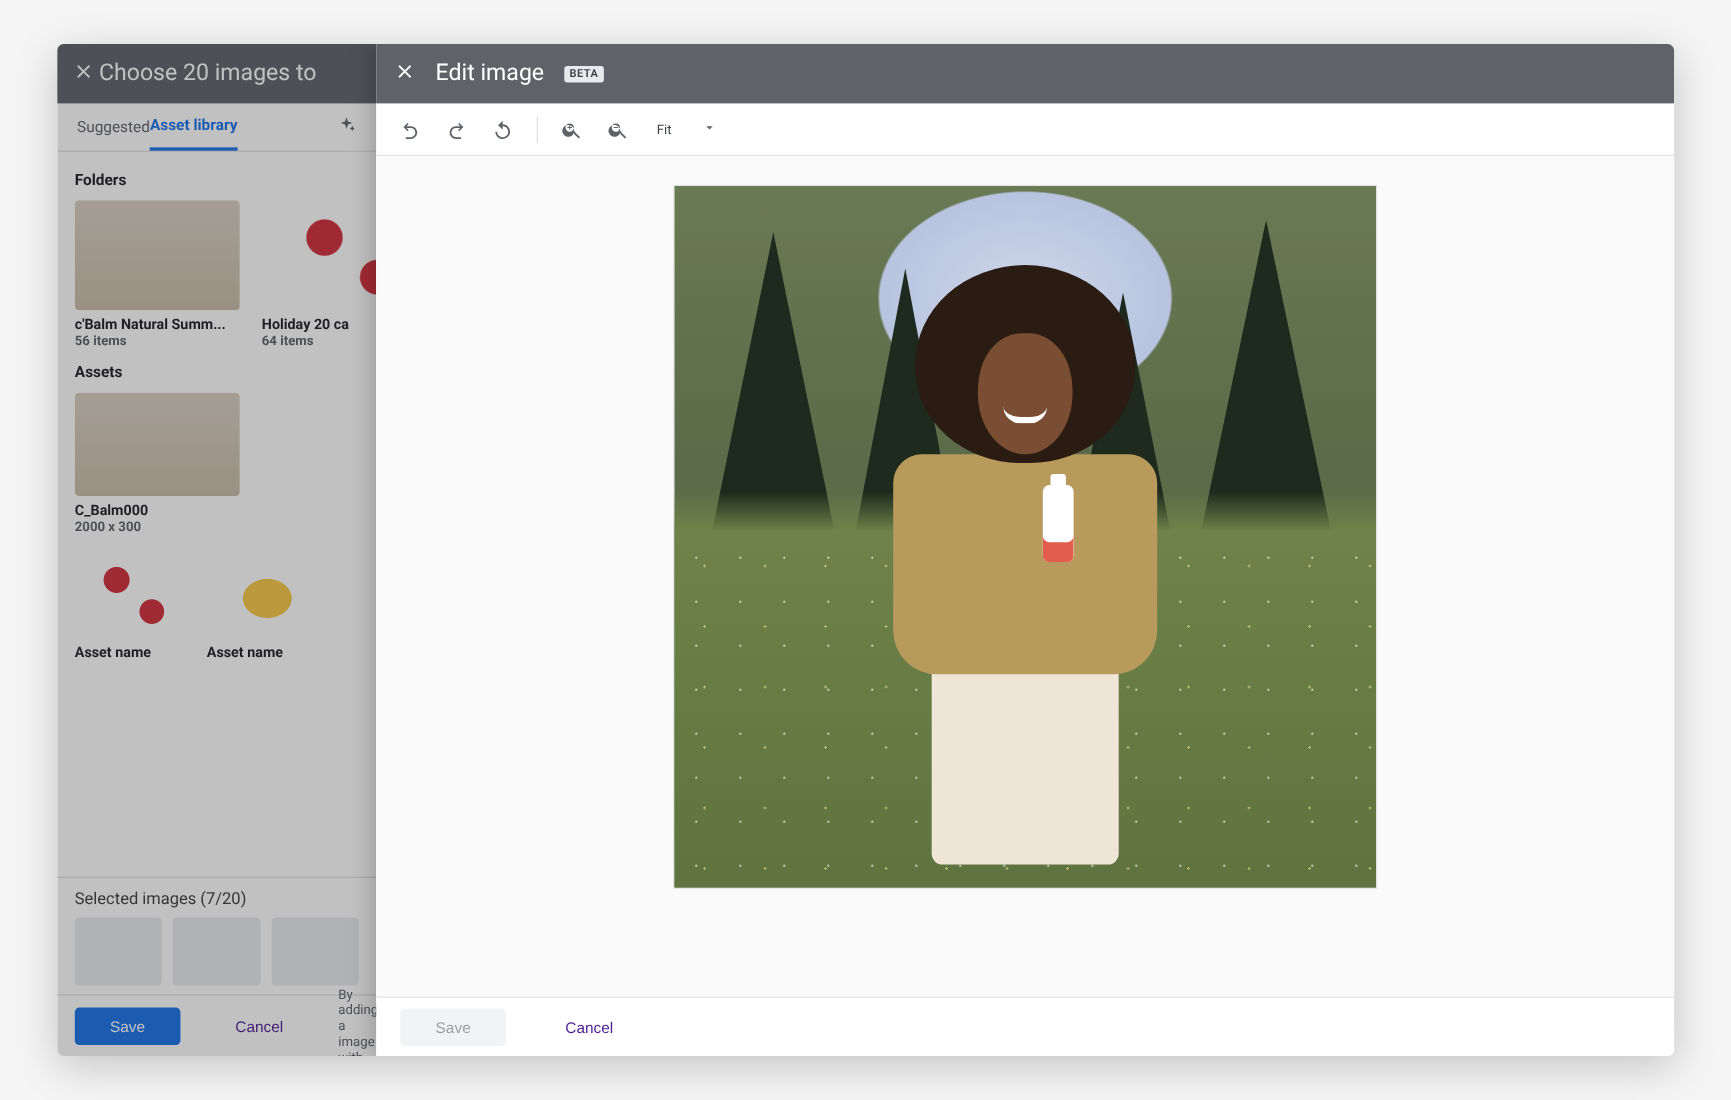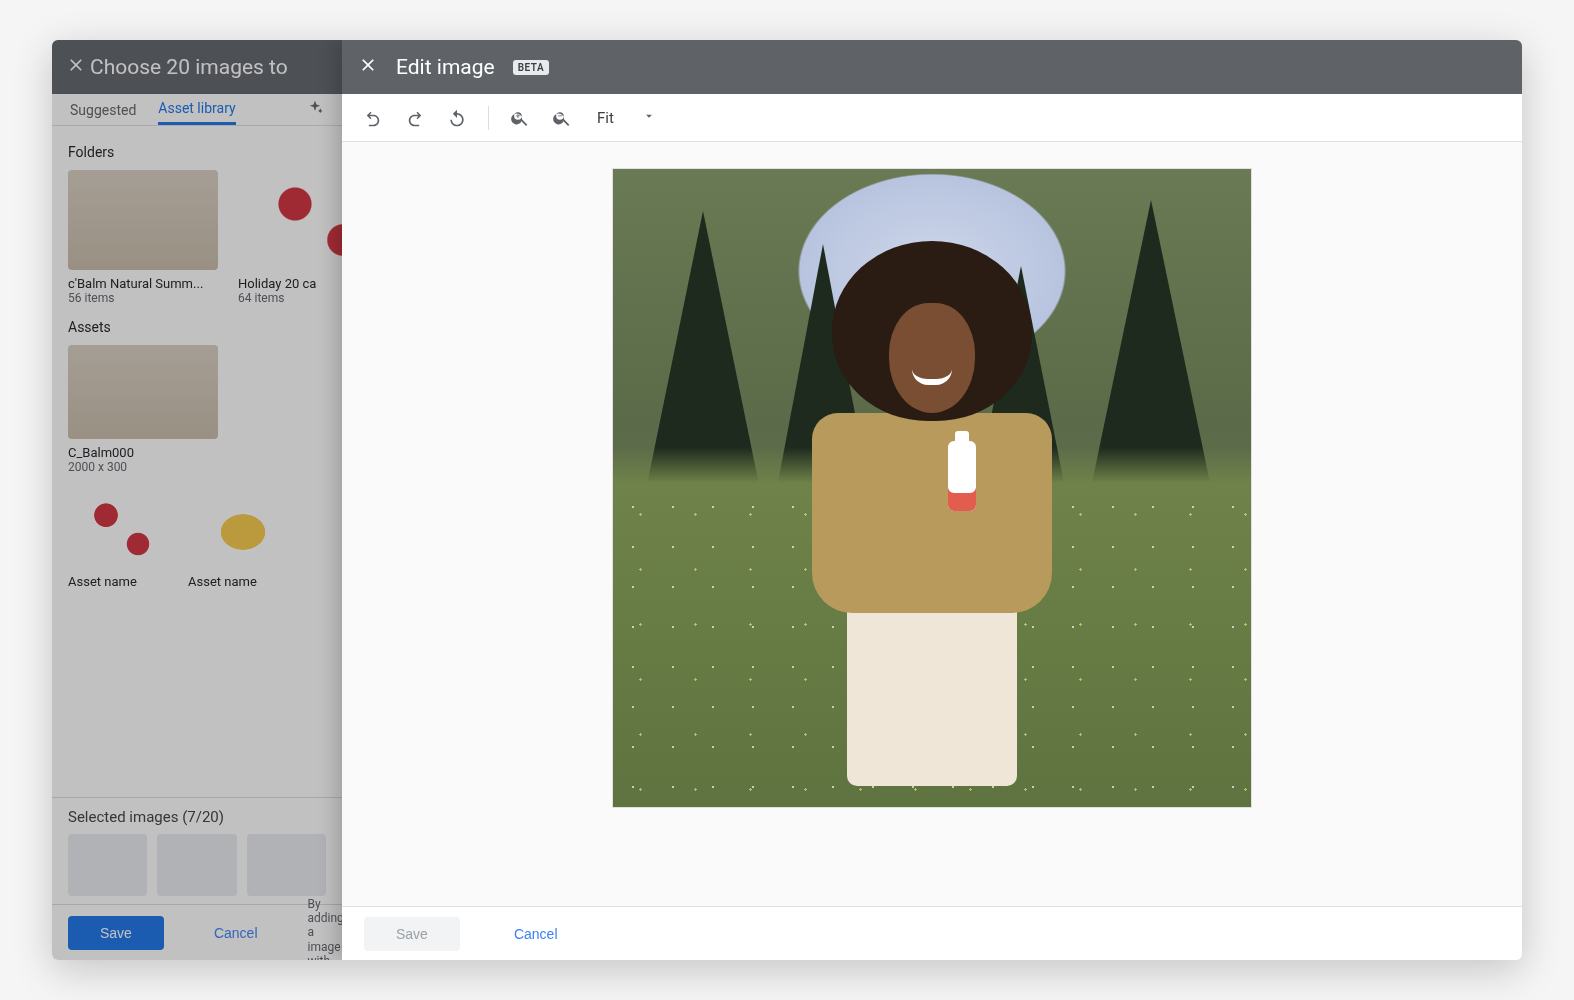--- a/index.html
+++ b/index.html
@@ -46,37 +46,37 @@
     gap: 4px;
     padding: 0 14px;
     flex: none;
   }
   .picker-header .close { font-size: 18px; }
   .picker-header .title { font-size: 21px; white-space: nowrap; overflow: hidden; }
 
   .tabs {
     display: flex;
     align-items: center;
-    gap: 22px;
     padding: 0 18px;
-    height: 32px;
+    height: 44px;
     border-bottom: 1px solid #e0e0e0;
     flex: none;
     justify-content: center;
   }
   .tab { font-size: 14px; color: #5f6368; cursor: pointer; height: 100%; display:flex; align-items:center; }
-  .tab.active { color: #1a73e8; border-bottom: 3px solid #1a73e8; font-weight: 400; }
+  .tab.active { color: #1a73e8; border-bottom: 3px solid #1a73e8; font-weight: 700; }
   .tab-sparkle { margin-left: auto; color: #5f6368; }
 
   .picker-body {
     flex: 1;
     overflow: hidden;
     padding: 12px 16px 0 16px;
     font-size: 13px;
     color: #3c4043;
+    font-weight: bold;
   }
   .section-label { font-size: 14px; color: #202124; margin: 6px 0 10px; }
 
   .row { display: flex; gap: 20px; }
   .tile { width: 150px; }
   .thumb {
     width: 150px; height: 100px;
     background: #e8eaed;
     border-radius: 4px;
     display:flex; align-items:center; justify-content:center;
@@ -104,21 +104,21 @@
     border-top: 1px solid #dadce0;
     display: flex;
     align-items: center;
     gap: 18px;
     padding: 0 16px;
     font-size: 12px;
     color: #5f6368;
   }
   .btn { height: 34px; padding: 0 32px; border-radius: 4px; border: none; font-size: 14px; cursor: pointer; }
   .btn.primary { background: #1a73e8; color: #fff; }
-  .btn.text { background: transparent; color: #3b82f6; }
+  .btn.text { background: transparent; color: #4c1d95; }
 
   
   .picker-scrim {
     position: absolute; inset: 0;
     background: rgba(32,33,36,0.28);
     pointer-events: none;
     z-index: 2;
   }
 
   
@@ -155,21 +155,21 @@
     display: flex;
     align-items: center;
     gap: 20px;
     padding: 0 20px;
     color: #5f6368;
     flex: none;
   }
   .tool { width: 22px; height: 22px; display:flex; align-items:center; justify-content:center; cursor:pointer; }
   .tool svg { width: 20px; height: 20px; fill: #5f6368; }
   .divider { width:1px; height: 24px; background:#dadce0; }
-  .zoom-select { display:flex; align-items:center; gap: 28px; font-size: 15px; color:#3c4043; cursor:pointer; padding: 0 4px;}
+  .zoom-select { display:flex; align-items:center; gap: 28px; font-size: 12px; color:#3c4043; cursor:pointer; padding: 0 4px;}
   .zoom-select .caret svg{ width:14px; height:14px; fill:#5f6368;}
 
   .canvas-area {
     flex: 1;
     background: #fafafa;
     display: flex;
     justify-content: center;
     padding: 26px 40px;
     overflow: hidden;
   }

